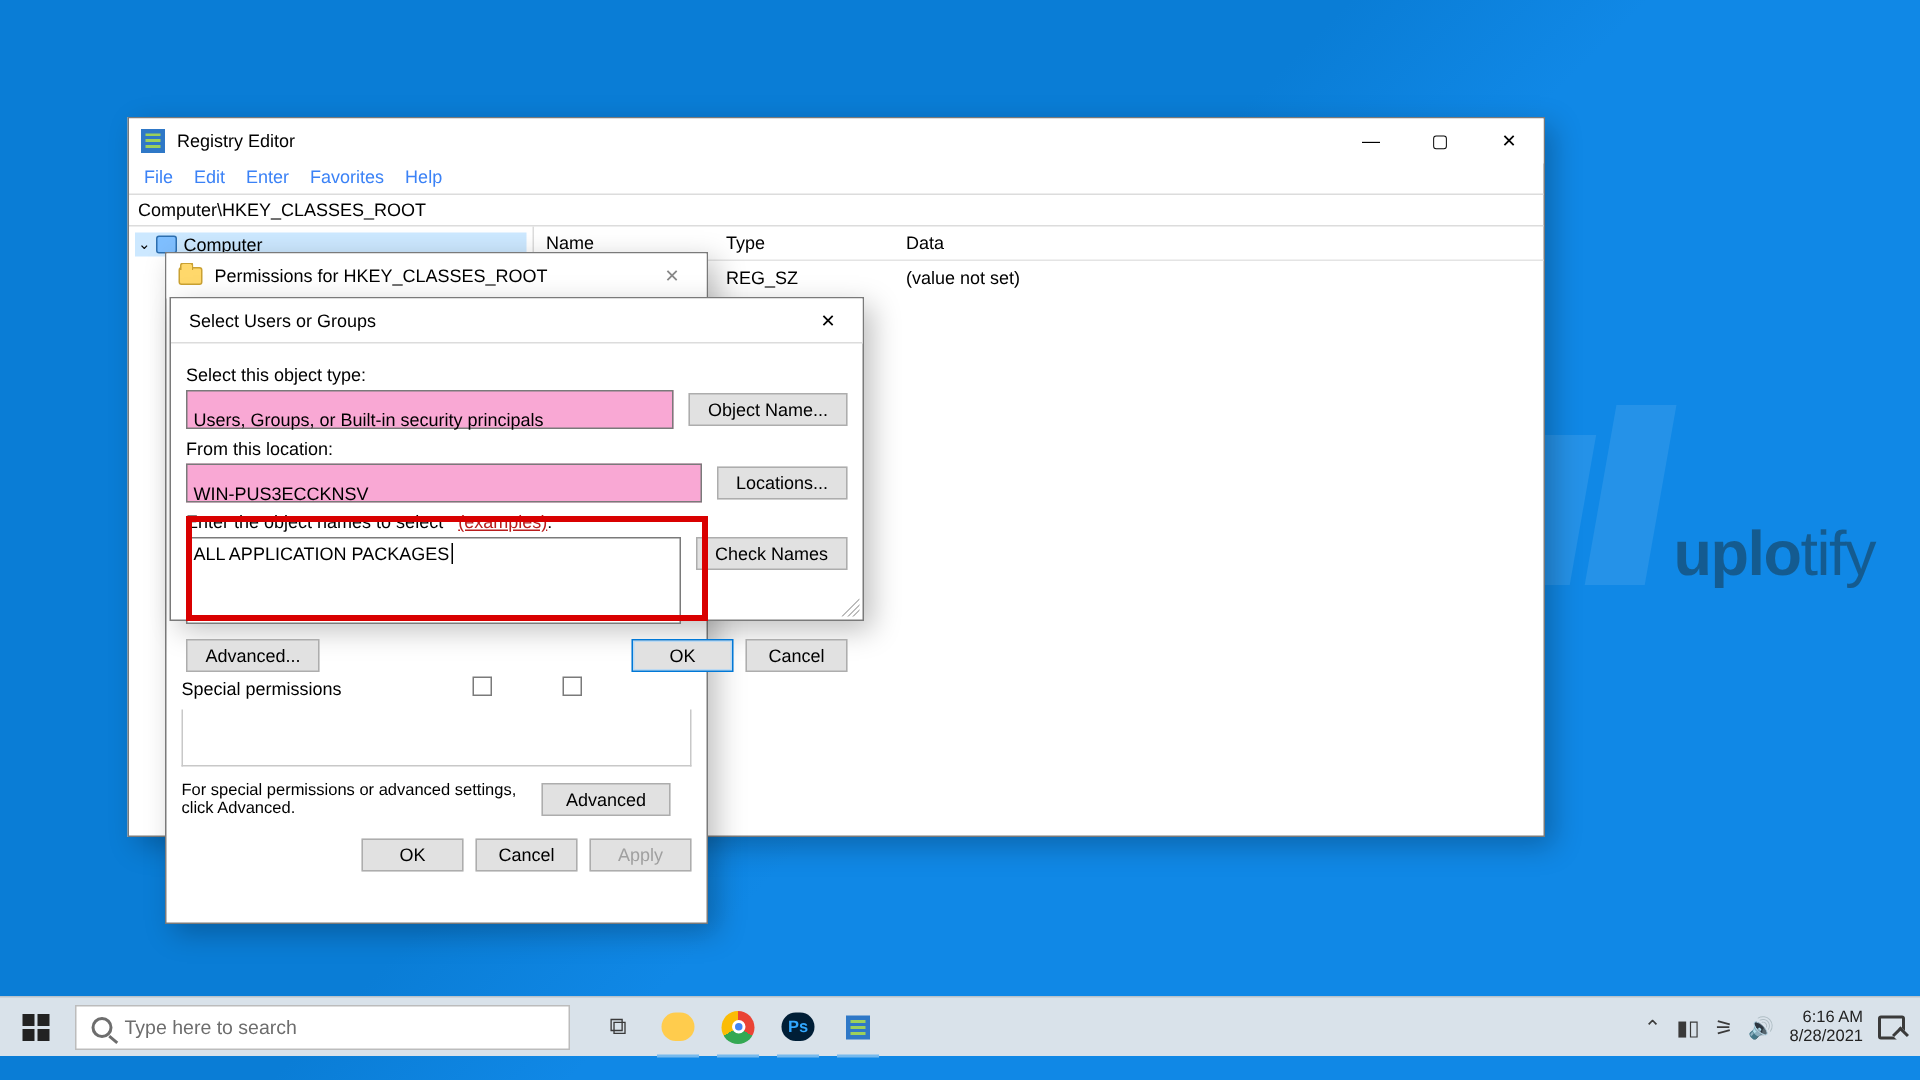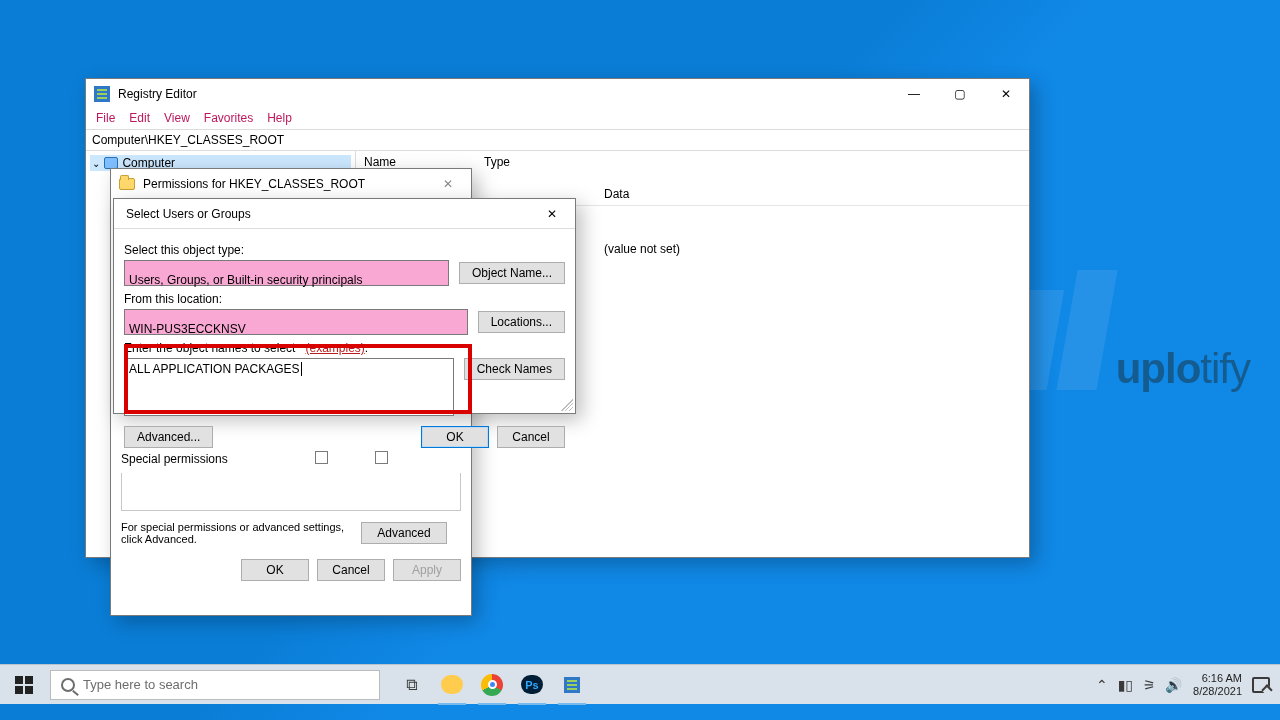--- a/index.html
+++ b/index.html
@@ -31,33 +31,33 @@
   .win .titlebar {
     display:flex; align-items:center; height:30px; padding:0 0 0 8px;
     background:#fff; color:#000; font-size:12px;
   }
   .titlebar .spacer { flex:1; }
   .title-btn {
     width:46px; height:30px; display:flex; align-items:center; justify-content:center;
     font-size:12px; color:#000; cursor:default;
   }
 
-  .menubar { display:flex; gap:14px; padding:2px 10px 4px; font-size:12px; color:#be185d; border-bottom:1px solid #dcdcdc;}
+  .menubar { display:flex; gap:14px; padding:2px 10px 4px; font-size:12px; color:#3b82f6; border-bottom:1px solid #dcdcdc;}
   .addressbar { padding:3px 6px; font-size:12px; border-bottom:1px solid #dcdcdc; }
 
   .reg-body { display:flex; height:calc(100% - 30px - 26px - 22px); }
   .tree { width:270px; border-right:1px solid #dcdcdc; padding:4px 4px; font-size:12px; }
   .tree-row { display:flex; align-items:center; gap:4px; padding:1px 2px; }
   .tree-row.sel { background:#cce8ff; }
   .chev { font-size:10px; }
   .pc-icon { width:14px; height:12px; background:#7fbfff; border:1px solid #2d6fb0; border-radius:2px; }
   .list { flex:1; font-size:12px; }
   .list-head { display:flex; border-bottom:1px solid #e4e4e4; }
   .list-head div, .list-row div { padding:4px 8px; }
-  .col-name { width:120px; } .col-type { width:120px; } .col-data { flex:1;margin-top:32px; }
+  .col-name { width:120px; } .col-type { width:120px; } .col-data { flex:1; }
   .list-row { display:flex; }
 
   
   .perm-body { padding:6px 10px 10px; font-size:12px; }
   .groupbox { border:1px solid #c8c8c8; padding:8px; margin-top:4px; }
   .perm-row { display:flex; align-items:center; margin-top:6px; }
   .perm-row .plabel { width:170px; }
   .perm-row .pcol { width:60px; text-align:center; }
   .cb { width:13px; height:13px; border:1px solid #7a7a7a; display:inline-block; background:#fff;}
   .perm-adv { display:flex; align-items:center; gap:10px; margin-top:10px; }
@@ -142,21 +142,21 @@
       <span class="regedit-icon"></span>
       <span style="margin-left:8px;">Registry Editor</span>
       <span class="spacer"></span>
       <div class="title-btn">—</div>
       <div class="title-btn">▢</div>
       <div class="title-btn close">✕</div>
     </div>
     <div class="menubar">
       <span>File</span>
       <span>Edit</span>
-      <span>View</span>
+      <span>Enter</span>
       <span>Favorites</span>
       <span>Help</span>
     </div>
     <div class="addressbar">Computer\HKEY_CLASSES_ROOT</div>
     <div class="reg-body">
       <div class="tree">
         <div class="tree-row sel">
           <span class="chev">⌄</span>
           <span class="pc-icon"></span>
           <span>Computer</span>

